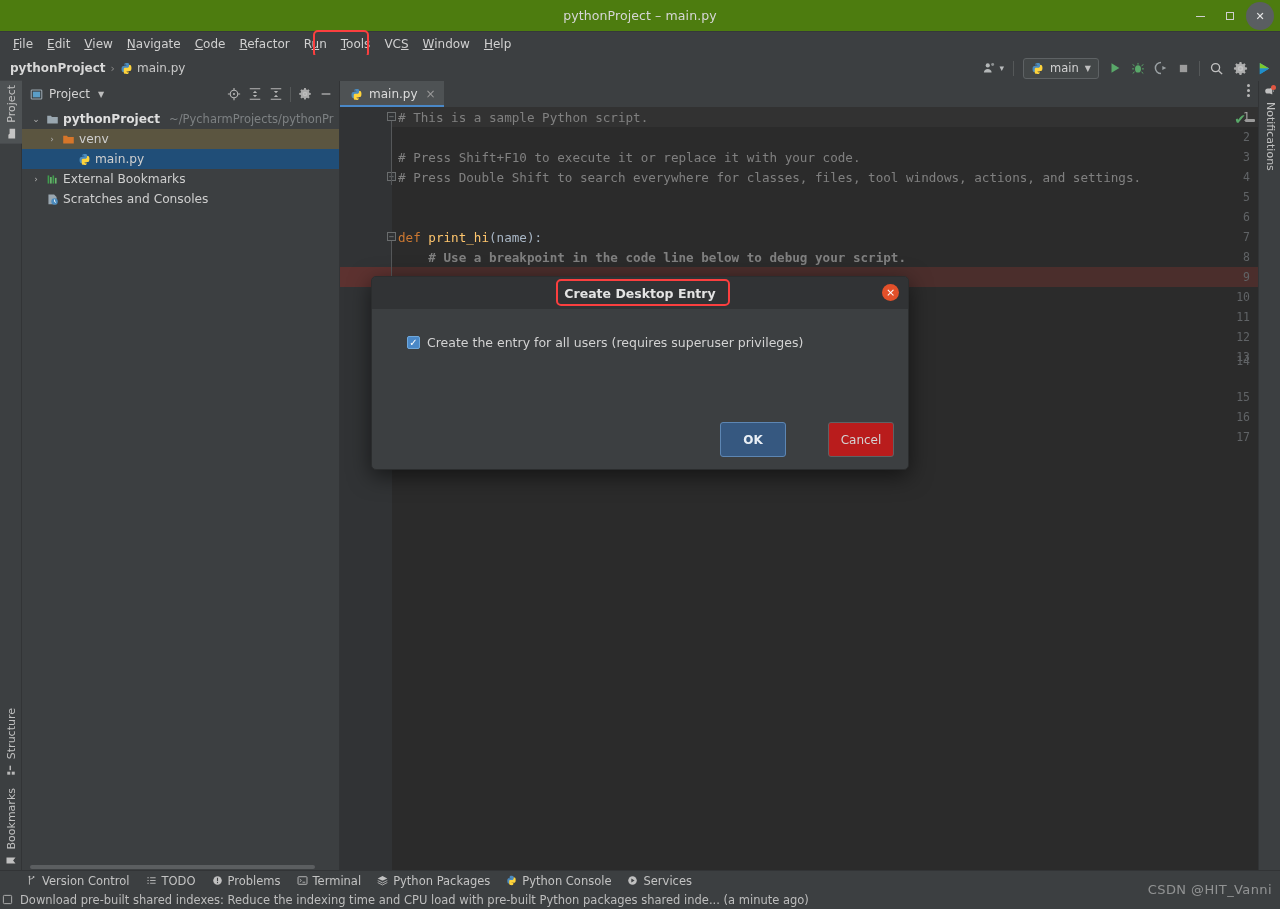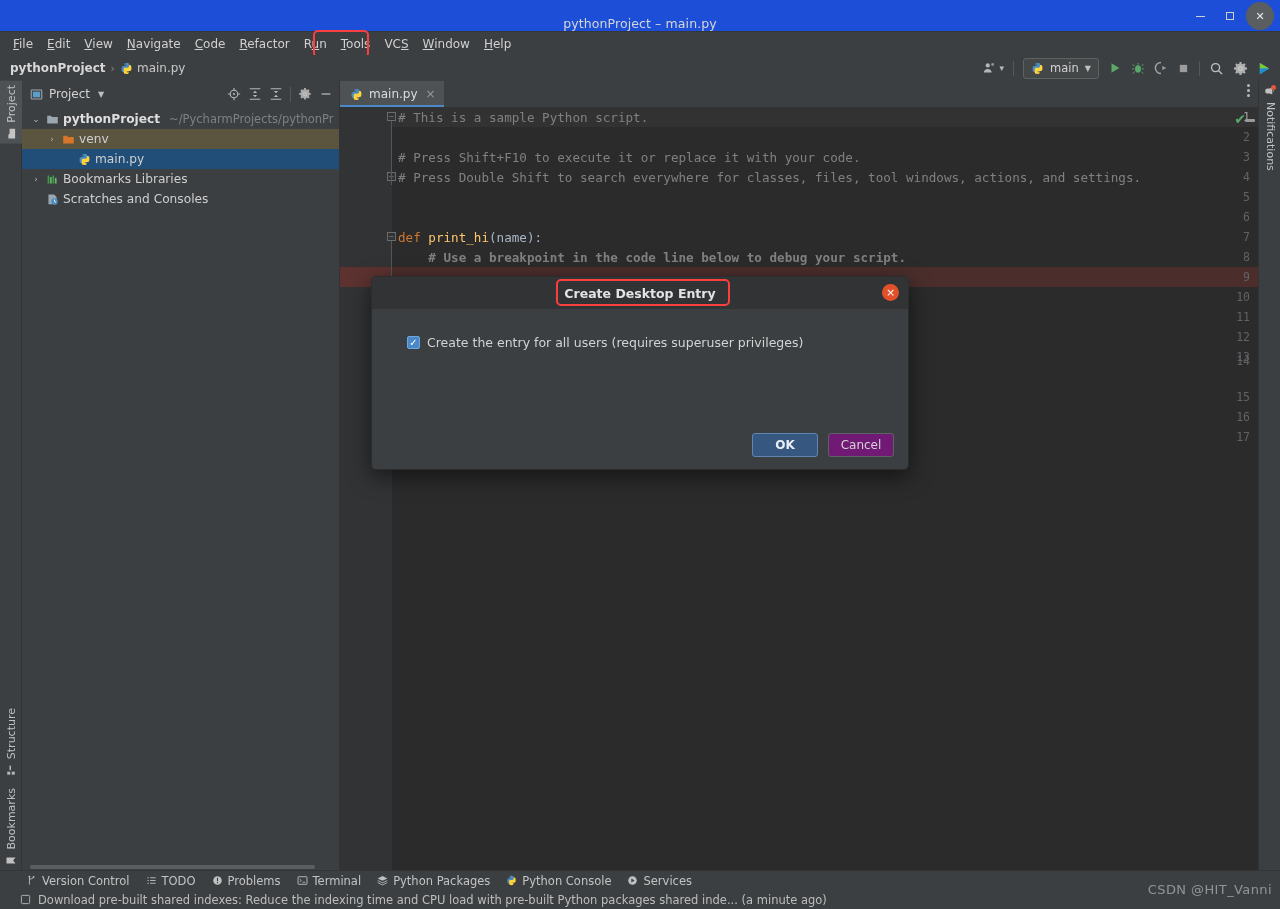--- a/index.html
+++ b/index.html
@@ -8,22 +8,22 @@
     background: #3c3f41;
     font-family: "DejaVu Sans", "Liberation Sans", sans-serif;
     overflow: hidden;
     -webkit-font-smoothing: antialiased;
   }
   #app { position: relative; width: 1280px; height: 909px; background: #3c3f41; }
 
   
   .titlebar {
     position: absolute; left: 0; top: 0; width: 1280px; height: 32px;
-    background: #1d4ed8; border-bottom: 1px solid #35383a;
-    display: flex; align-items: flex-end; justify-content: center;
+    background: #4d7c0f; border-bottom: 1px solid #35383a;
+    display: flex; align-items: center; justify-content: center;
   }
   .titlebar-text { font-size: 12.5px; color: #d6d6d6; letter-spacing: .1px; }
   .win-btns { position: absolute; right: 6px; top: 0; height: 32px; display: flex; align-items: center; gap: 2px; }
   .win-btn {
     width: 28px; height: 28px; border-radius: 50%;
     display: flex; align-items: center; justify-content: center;
     color: #cfcfcf; font-size: 12px; line-height: 1;
   }
   .win-btn.close { background: #5a5e61; color: #e8e8e8; font-size: 11px; }
   .wb-min { display:block; width:9px; height:1px; background:#cfcfcf; }
@@ -153,21 +153,21 @@
 
   .toolwin-bar {
     position: absolute; left: 0; bottom: 19px; width: 1280px; height: 20px;
     background: #3c3f41; display: flex; align-items: center; padding-left: 26px; gap: 16px;
     border-top: 1px solid #323436;
   }
   .twb-item { display: flex; align-items: center; gap: 5px; font-size: 11.5px; color: #c3c3c3; white-space: nowrap; }
 
   .statusbar {
     position: absolute; left: 0; bottom: 0; width: 1280px; height: 19px;
-    background: #3c3f41; display: flex; align-items: center; padding: 0 20px;
+    background: #3c3f41; display: flex; align-items: center; padding: 0 2px;
   }
   .status-left { display: flex; align-items: center; gap: 7px; font-size: 11.5px; color: #bdbdbd; }
   .status-right { margin-left: auto; display: flex; align-items: center; gap: 14px; font-size: 11.5px; color: #bdbdbd; }
 
   
   .dlg-shadow {
     position: absolute; left: 371px; top: 276px; width: 538px; height: 194px;
     background: #3c3f41; border: 1px solid #2b2d2e; border-radius: 5px;
     box-shadow: 0 6px 22px rgba(0,0,0,.55);
   }
@@ -186,24 +186,24 @@
   }
   .dlg-body { padding: 16px 20px 0 20px; }
   .dlg-text { font-size: 12.5px; color: #d3d3d3; line-height: 17px; width: 500px; }
   .dlg-check { display: flex; align-items: flex-start; gap: 7px; margin-top: 10px; padding-left: 15px; }
   .chkbox {
     width: 13px; height: 13px; background: #4a88c7; border: 1px solid #6fa8dc; border-radius: 2px;
     display: flex; align-items: center; justify-content: center; color: #fff; font-size: 10px; margin-top: 1px;
   }
   .chk-label { font-size: 12.5px; color: #d3d3d3; }
   .dlg-btns { position: absolute; right: 14px; bottom: 12px; display: flex; gap: 10px; }
-  .btn { height: 24px; min-width: 66px; border-radius: 3px; font-size: 12px;
-    display: flex; align-items: center; justify-content: center; }
+  .btn { height: 35px; min-width: 66px; border-radius: 3px; font-size: 12px;
+    display: flex; align-items: center; justify-content: center; margin-left: 32px; }
   .btn.primary { background: #365880; border: 1px solid #5d86b3; color: #e9eff5; font-weight: bold; }
-  .btn.normal  { background: #701a75; border: 1px solid #5e6264; color: #d4d4d4; }
+  .btn.normal  { background: #b91c1c; border: 1px solid #5e6264; color: #d4d4d4; }
 
   
   .watermark {
     position: absolute; right: 8px; bottom: 12px; font-size: 13px;
     color: rgba(215,215,215,.55); letter-spacing: .4px; pointer-events: none;
   }
   .ico { display: inline-flex; align-items: center; justify-content: center; }
 </style>
 </head>
 <body>
@@ -422,21 +422,21 @@
         <div class="tree-row" style="padding-left: 8px;">
           <span class="arrow">›</span>
           <span class="ico">
             <svg width="13" height="13" viewBox="0 0 16 16">
               <rect x="2" y="3" width="2" height="10" fill="#3f9e4d"></rect>
               <rect x="5" y="5" width="2" height="8" fill="#6bb86f"></rect>
               <rect x="8" y="3" width="2" height="10" fill="#3f9e4d"></rect>
               <rect x="11" y="6" width="2" height="7" fill="#6bb86f"></rect>
             </svg>
           </span>
-          <span class="tree-label">Bookmarks Libraries</span>
+          <span class="tree-label">External Bookmarks</span>
         </div>
         <div class="tree-row" style="padding-left: 8px;">
           <span class="arrow"></span>
           <span class="ico">
             <svg width="13" height="13" viewBox="0 0 16 16">
               <path d="M3 1.8h7l3 3v9H3z" fill="#9aa7b0"></path>
               <circle cx="10.5" cy="10.5" r="4" fill="#4b8bbe"></circle>
               <path d="M10.5 8v2.6l1.8 1" stroke="#fff" stroke-width="1.1" fill="none"></path>
             </svg>
           </span>

